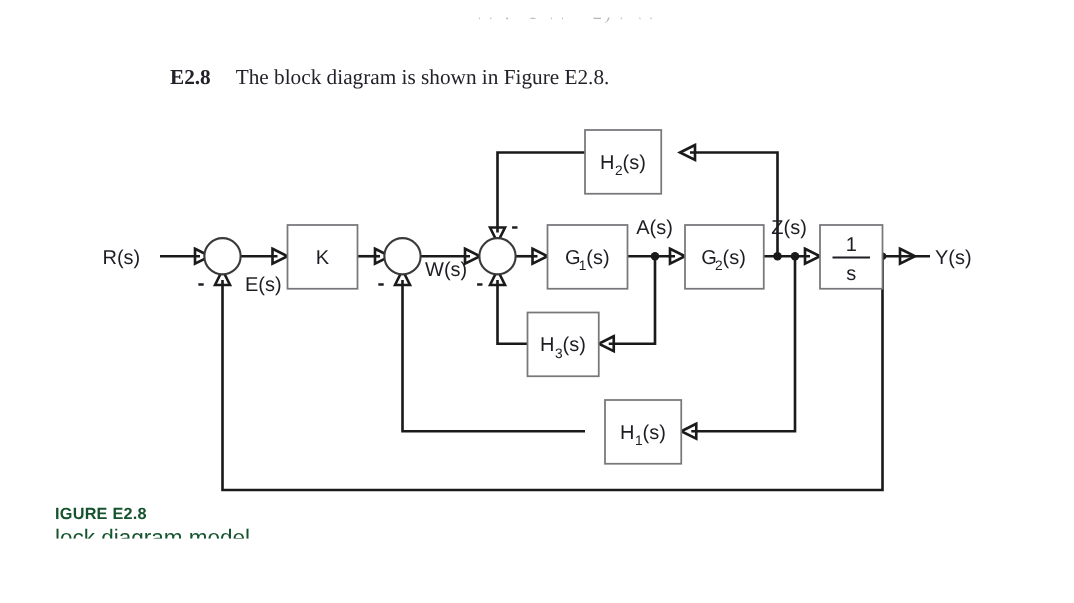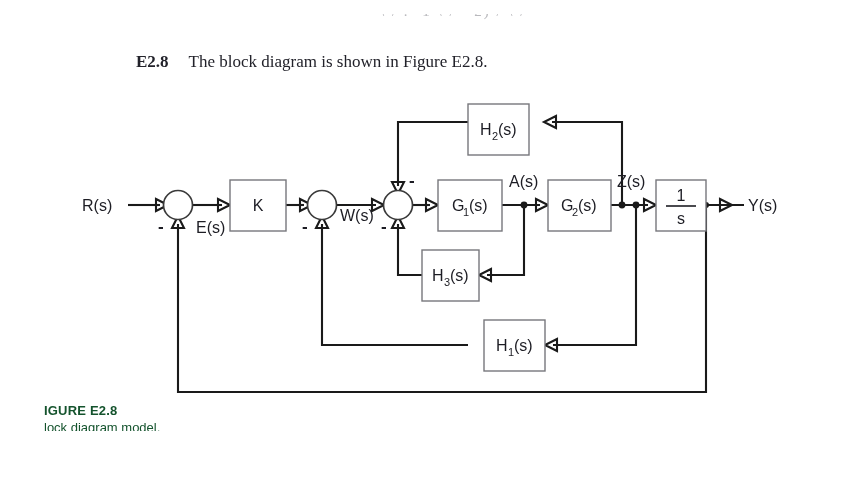--- a/index.html
+++ b/index.html
@@ -88,21 +88,21 @@
     top: 403px;
     width: 240px;
     color: #14532d;
   }
   #caption .cap-title {
     font-size: 13px;
     font-weight: bold;
     letter-spacing: 0.2px;
   }
   #caption .cap-sub {
-    font-size: 13px;
+    font-size: 18px;
     margin-top: 2px;
   }
 </style>
 </head>
 <body>
 
 <div id="page">
 
   <div id="clipped-top">
     <span>\ /        .  -1 \ /  - 2) /   \ /</span>

